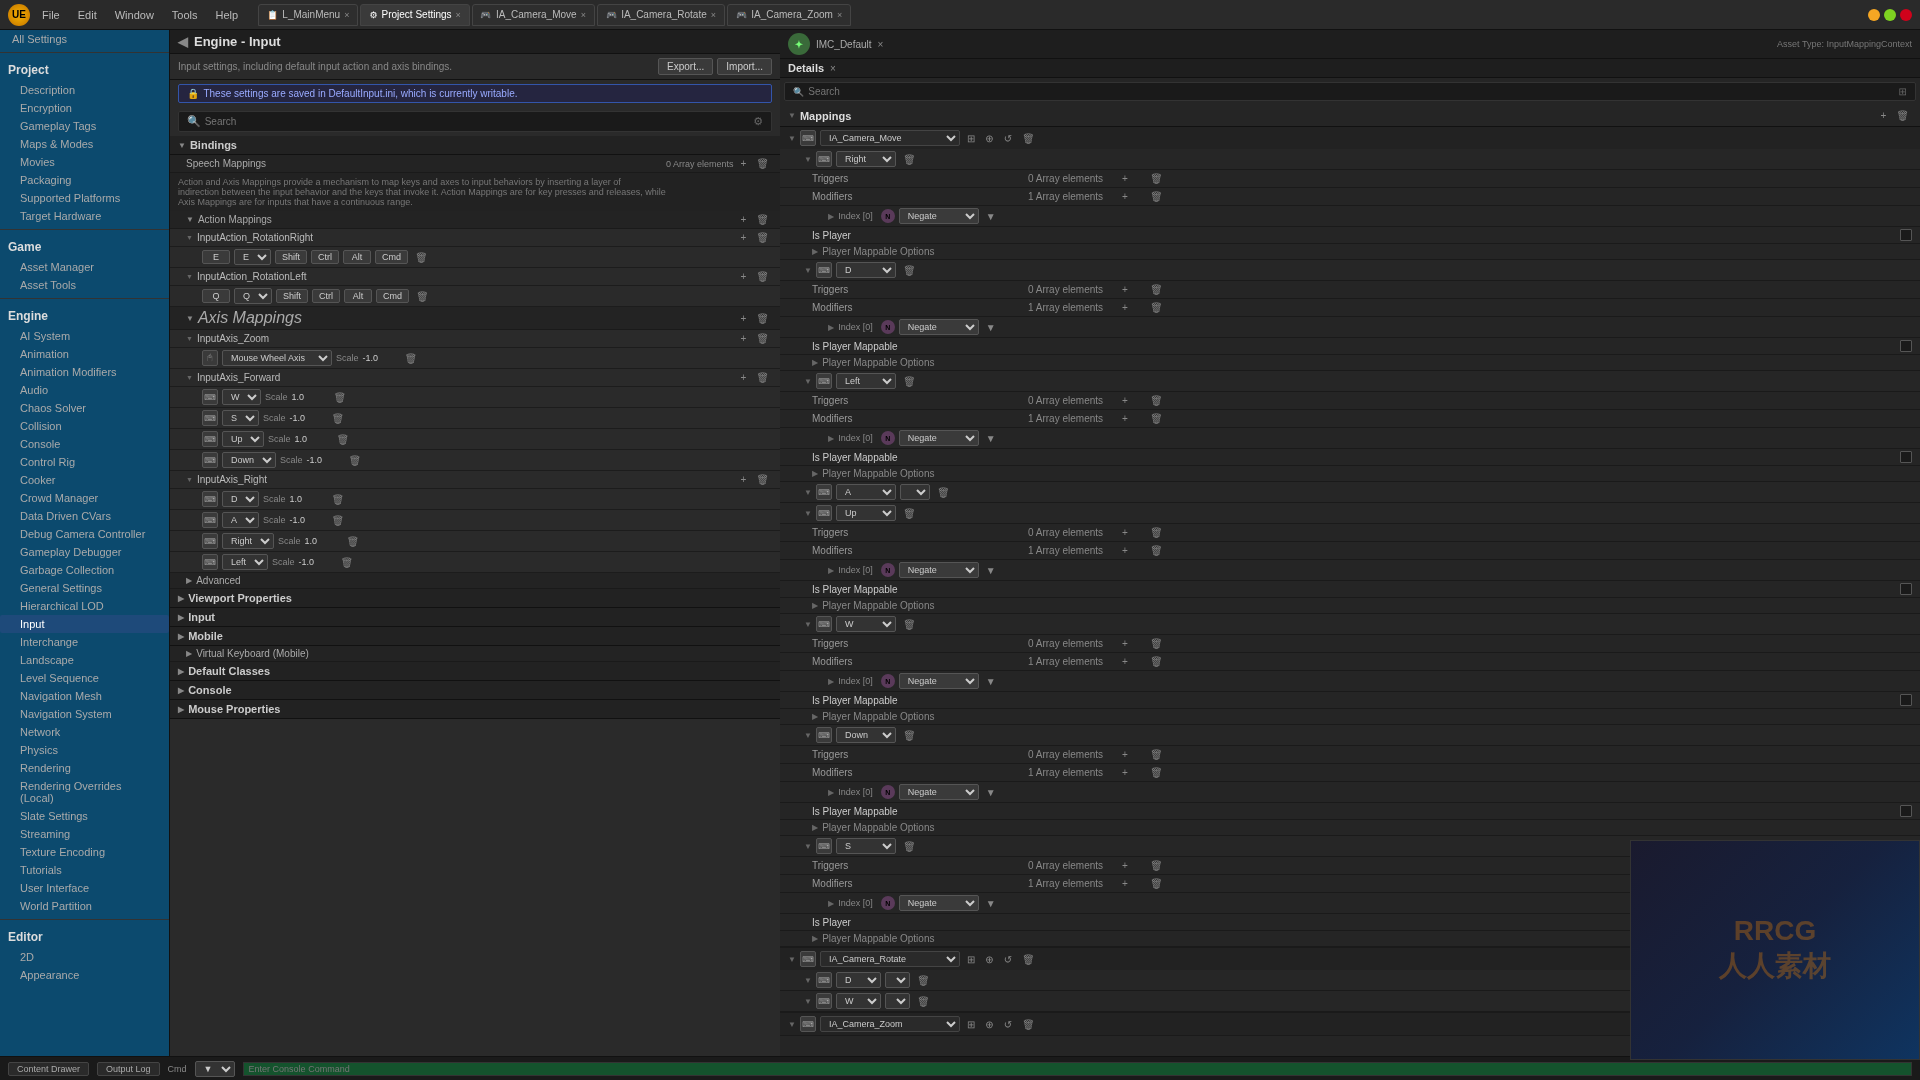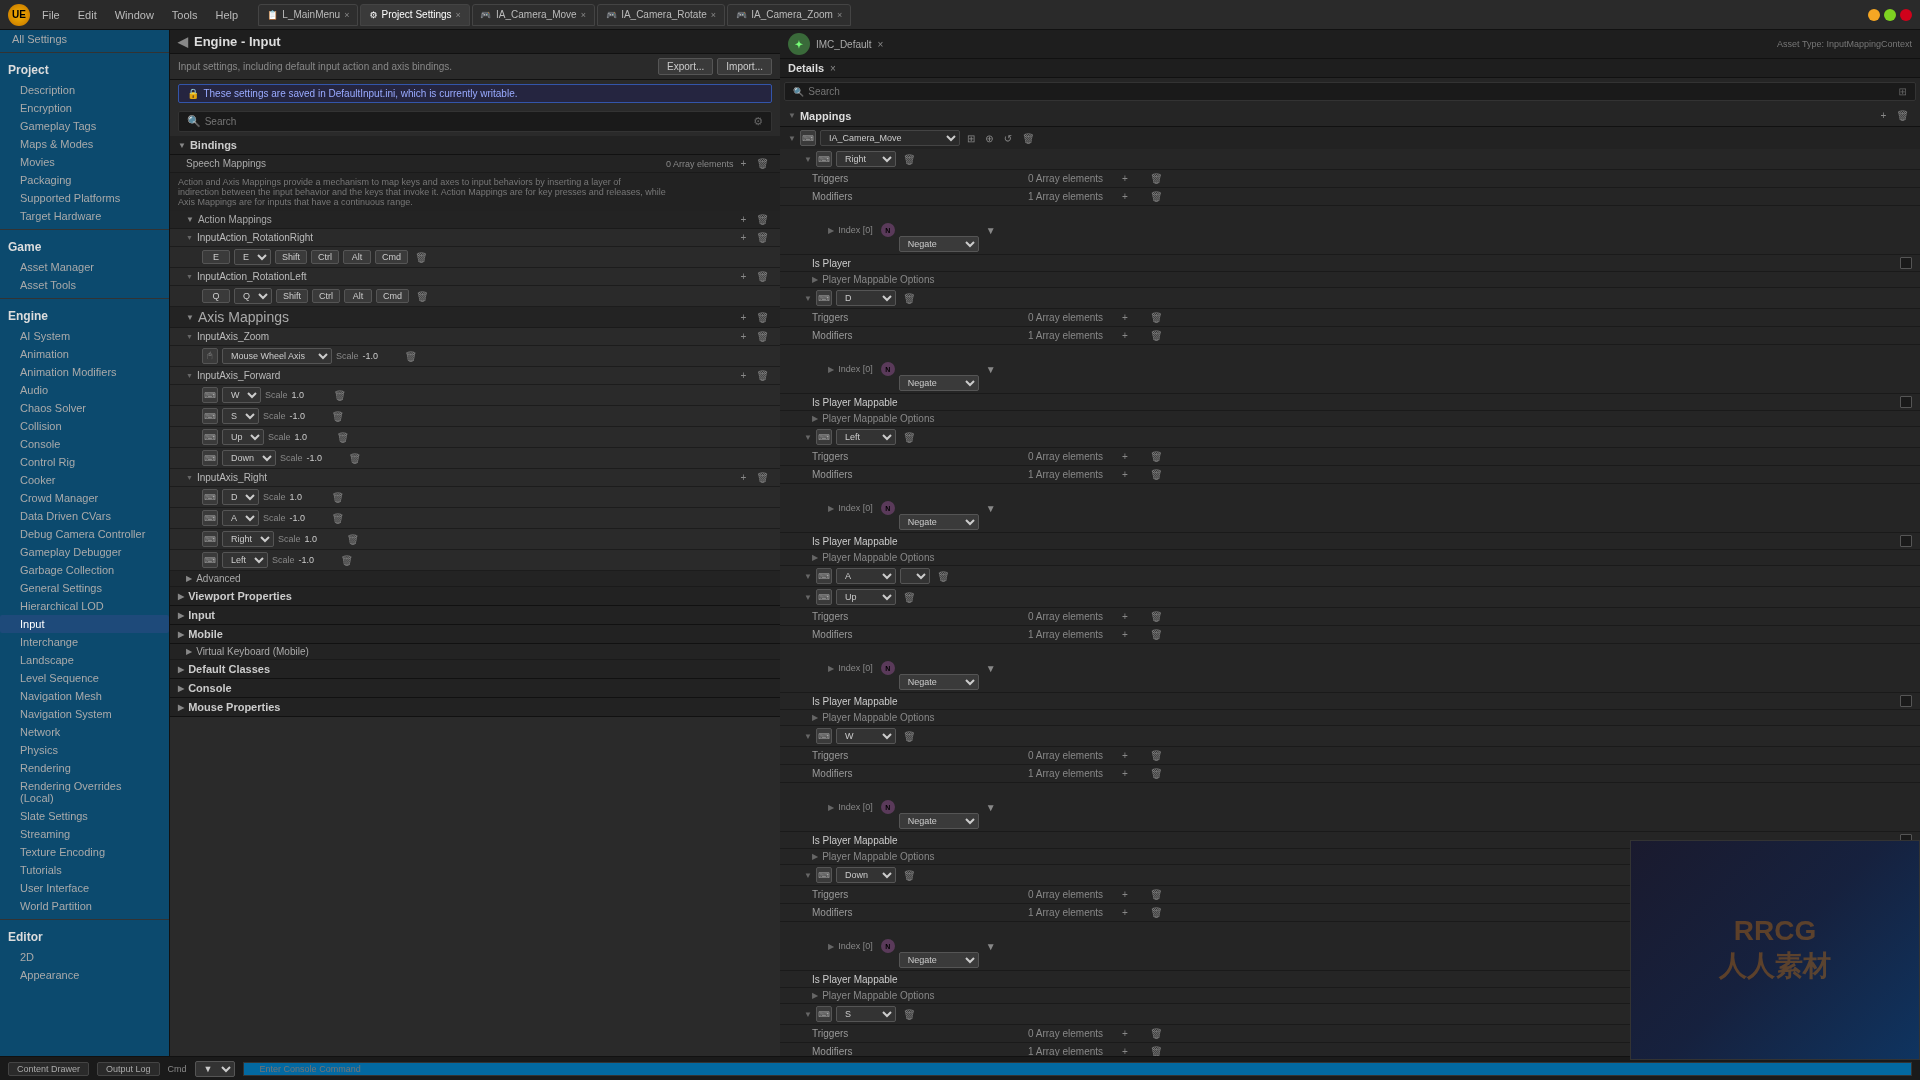--- a/index.html
+++ b/index.html
@@ -279,21 +279,21 @@
     .negate-row {
       display: flex; align-items: center;
       padding: 2px 8px 2px 48px;
       border-bottom: 1px solid #1a1a1a;
       gap: 4px;
     }
     .expand-arrow { font-size: 8px; color: #666; cursor: pointer; }
     .negate-dropdown {
       background: #3a3a3a; border: 1px solid #555;
       color: #ccc; padding: 1px 4px; font-size: 9px;
-      border-radius: 2px; width: 80px; margin-top: 28px;
+      border-radius: 2px; width: 80px;
     }
 
     .is-player-row {
       display: flex; align-items: center;
       padding: 2px 8px 2px 32px;
       border-bottom: 1px solid #1a1a1a;
       gap: 20px;
     }
     .is-player-label { font-size: 10px; color: #ccc; flex: 1; }
     .checkbox-small {
@@ -345,23 +345,23 @@
       display: flex; align-items: center;
       padding: 0 8px; gap: 8px;
       flex-shrink: 0;
     }
     .bottom-btn {
       background: #2a2a2a; border: 1px solid #444;
       color: #aaa; padding: 1px 8px;
       font-size: 9px; border-radius: 2px; cursor: pointer;
     }
     .console-input {
-      flex: 1; background: #0369a1;
+      flex: 1; background: #14532d;
       border: 1px solid #333; color: #ccc;
-      padding: 1px 16px; font-size: 9px;
+      padding: 1px 5px; font-size: 9px;
       outline: none;
     }
 
     
     ::-webkit-scrollbar { width: 6px; height: 6px; }
     ::-webkit-scrollbar-track { background: #1a1a1a; }
     ::-webkit-scrollbar-thumb { background: #444; border-radius: 3px; }
 
     .search-bar {
       background: #1a1a1a;
@@ -577,21 +577,21 @@
         <select class="dropdown-sel"><option>Q</option></select>
         <span class="key-btn">Shift</span>
         <span class="key-btn">Ctrl</span>
         <span class="key-btn">Alt</span>
         <span class="key-btn">Cmd</span>
         <button class="icon-btn">🗑</button>
       </div>
 
       <div class="sub-section-header" style="padding-left:16px;">
         <span class="section-arrow">▼</span>
-        <span style="flex:1;font-size:14px;color:#aaa;">Axis Mappings</span>
+        <span style="flex:1;font-size:16px;color:#aaa;font-style:italic;">Axis Mappings</span>
         <button class="icon-btn">+</button>
         <button class="icon-btn">🗑</button>
       </div>
 
       <div class="mapping-row">
         <span class="section-arrow" style="font-size:7px;color:#666;">▼</span>
         <span class="mapping-name">InputAxis_Zoom</span>
         <button class="icon-btn">+</button>
         <button class="icon-btn">🗑</button>
       </div>

